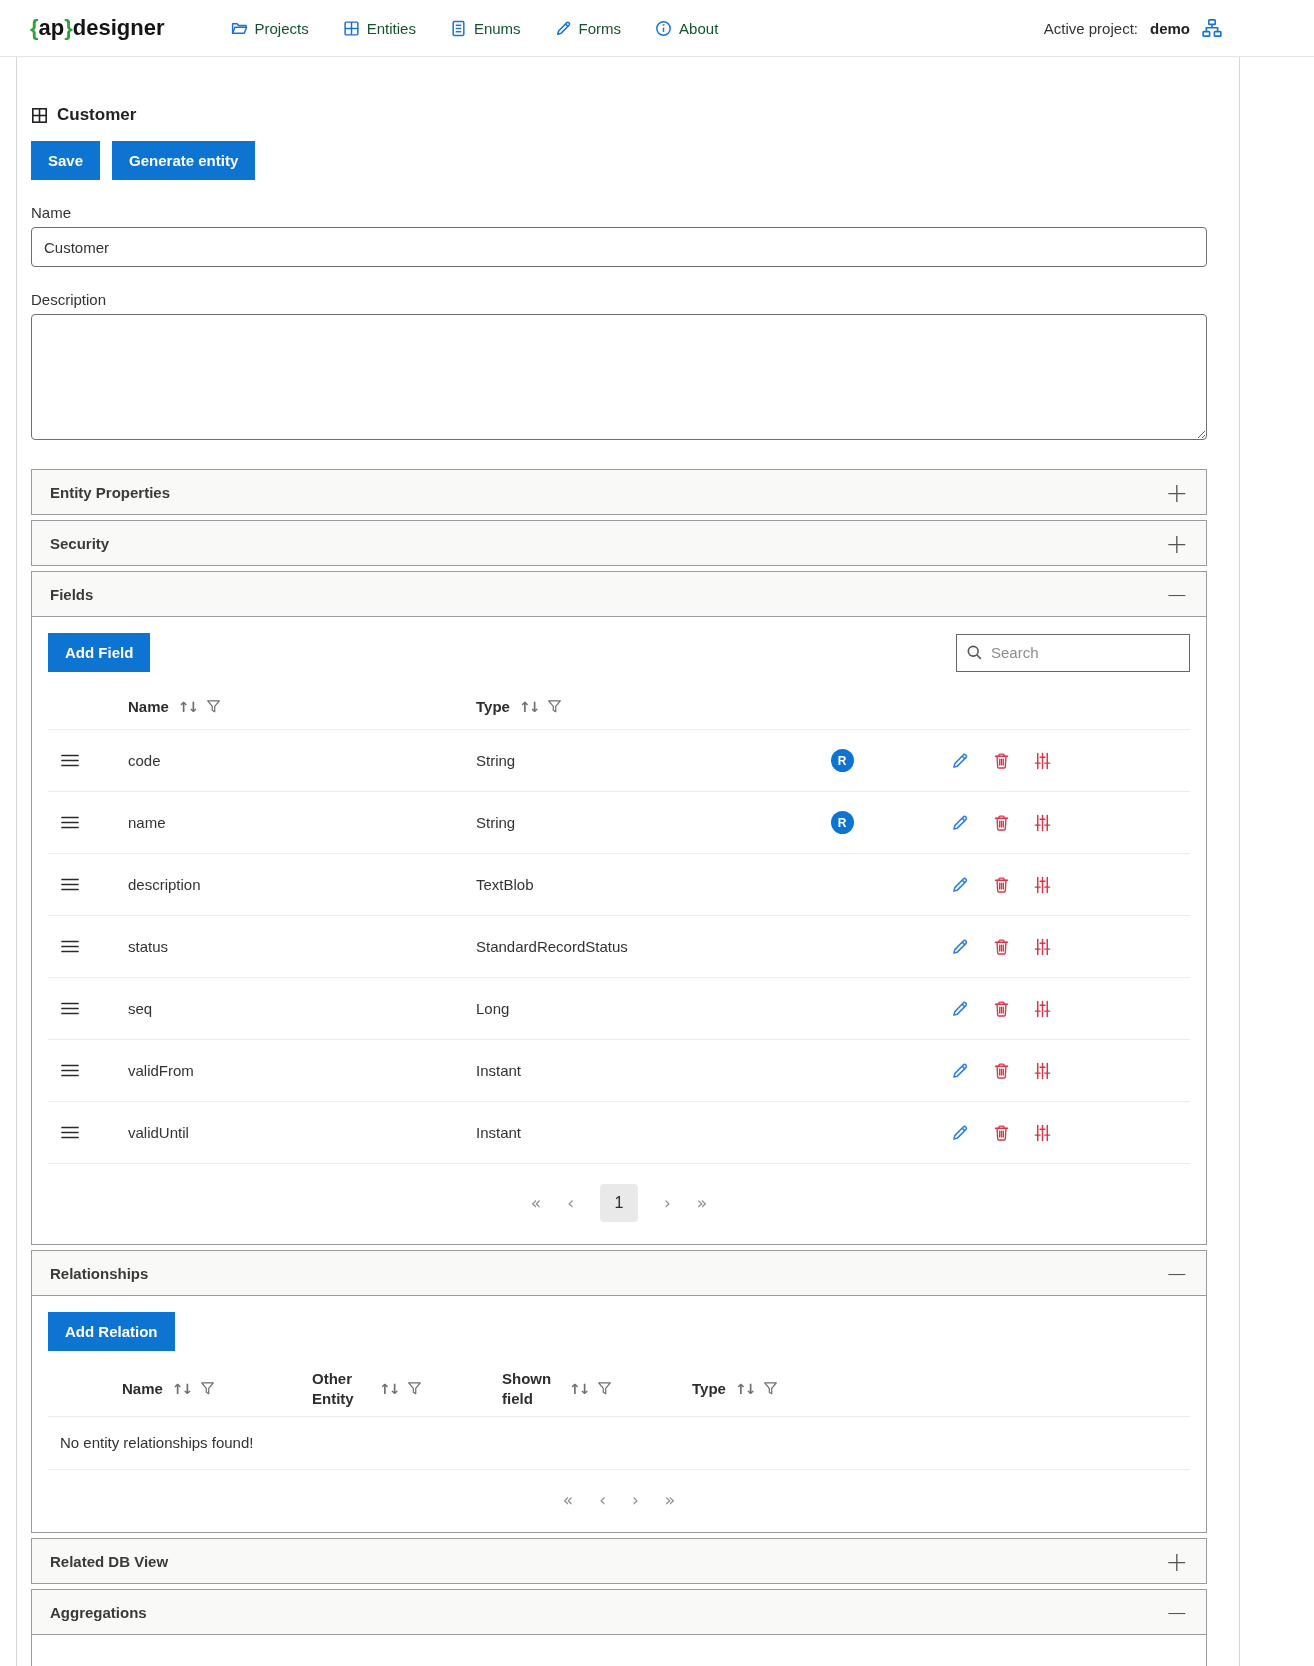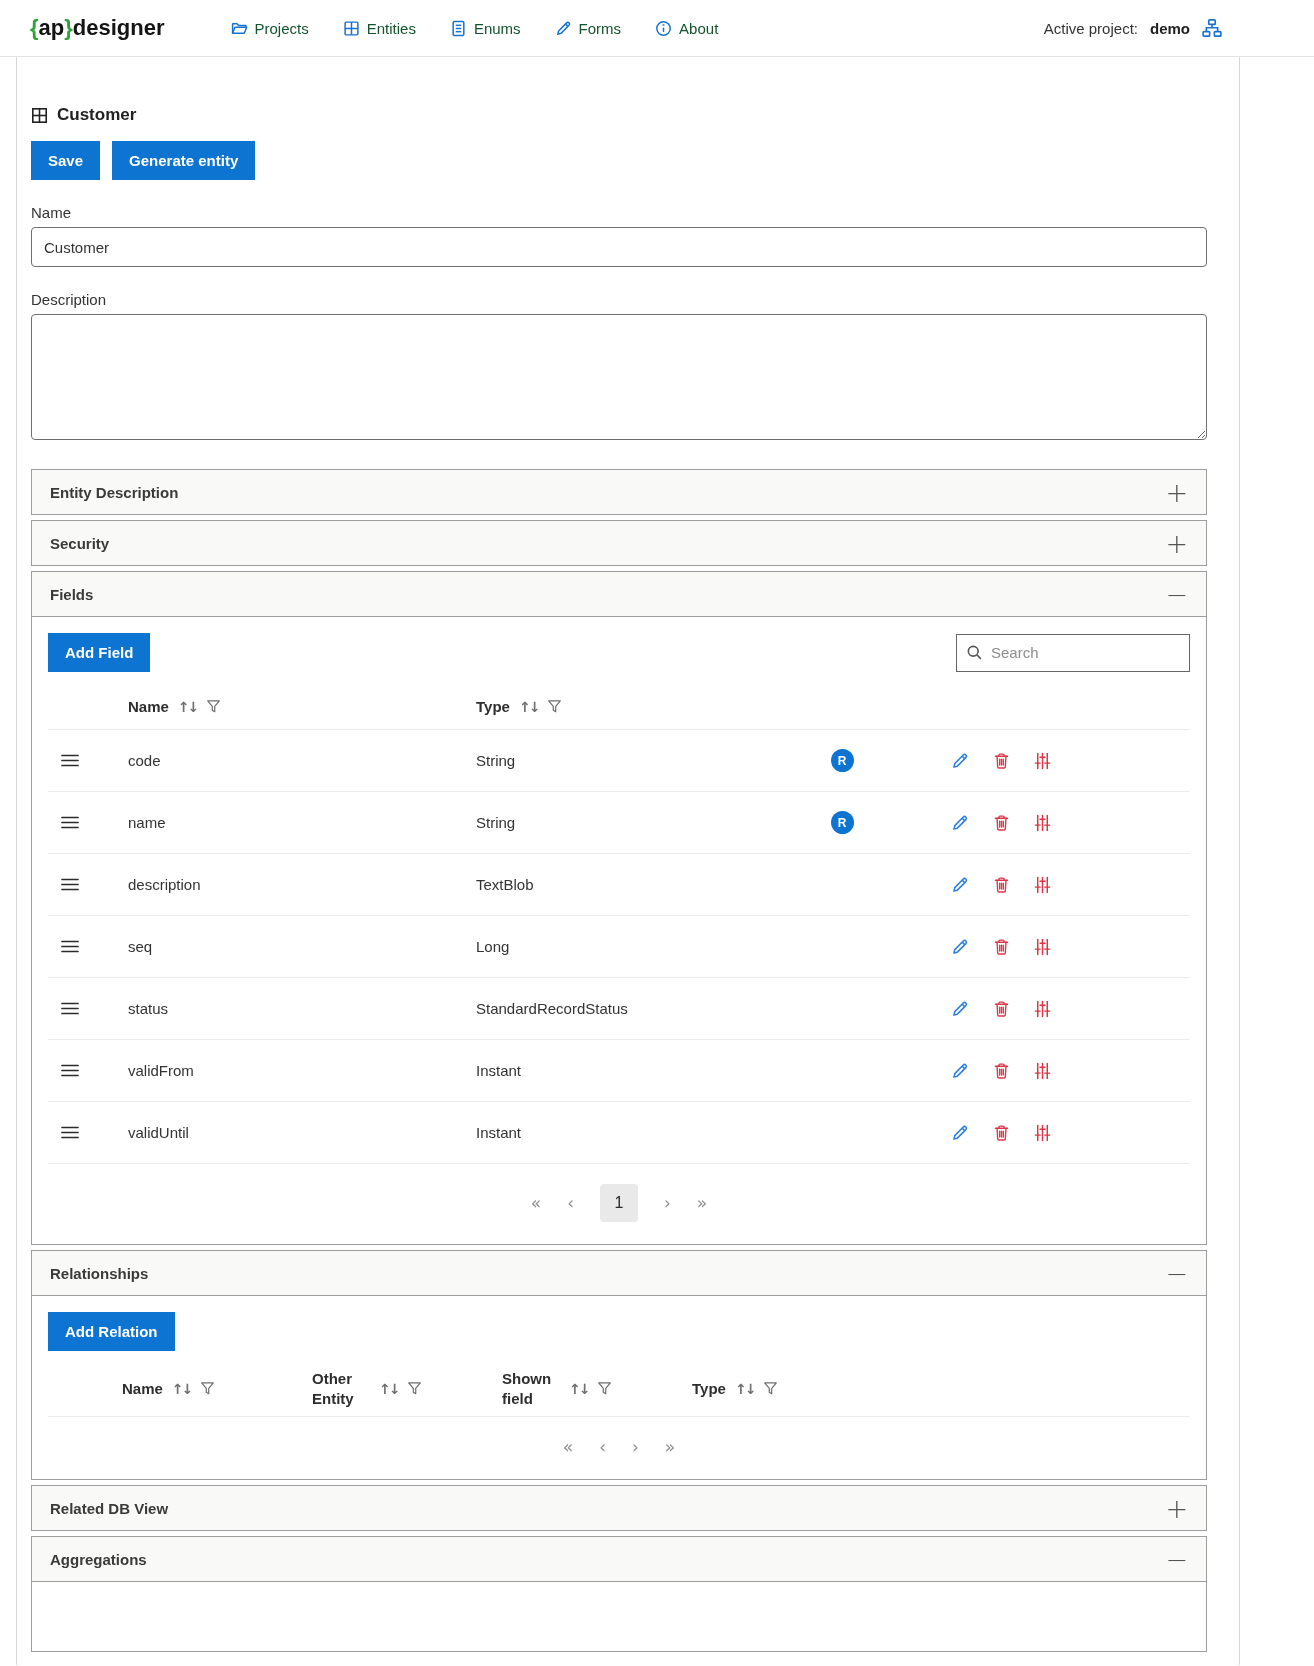--- a/index.html
+++ b/index.html
@@ -180,21 +180,21 @@
   <div class="field-label">Name</div>
   <input class="text-input" type="text" value="Customer" style="">
 
   <div class="field-label">Description</div>
   <textarea class="desc" style=""></textarea>
 
   
   <div class="accordion">
 
     <div class="acc-header">
-      <span>Entity Description</span>
+      <span>Entity Properties</span>
       <span class="acc-toggle">+</span>
     </div>
 
     <div class="acc-header">
       <span>Security</span>
       <span class="acc-toggle">+</span>
     </div>
 
     <div class="acc-header">
       <span>Fields</span>
@@ -378,22 +378,22 @@
   <div class="frow">
     <div class="c-drag">
       <span class="drag-ic">
         <svg width="18" height="15" viewBox="0 0 18 15" stroke="currentColor" stroke-width="1.7" stroke-linecap="round">
                       <line x1="1" y1="2.5" x2="17" y2="2.5"></line>
                       <line x1="1" y1="7.5" x2="17" y2="7.5"></line>
                       <line x1="1" y1="12.5" x2="17" y2="12.5"></line>
                     </svg>
       </span>
     </div>
-    <div class="c-name">seq</div>
-    <div class="c-type">Long</div>
+    <div class="c-name">status</div>
+    <div class="c-type">StandardRecordStatus</div>
     <div class="c-badge">
       <span class="badge-r" style="visibility: hidden;"></span>
     </div>
     <div class="c-actions">
       <button class="icon-btn blue">
         <svg width="18" height="18" viewBox="0 0 16 16" fill="none" stroke="currentColor" stroke-width="1.4" stroke-linejoin="round">
                       <path d="M2.6 13.4l.8-3.1L10.9 2.7a1.55 1.55 0 012.3 2.3L5.6 12.6l-3 .8z"></path>
                       <path d="M9.9 3.7l2.3 2.3"></path>
                     </svg>
       </button>
@@ -423,22 +423,22 @@
   <div class="frow">
     <div class="c-drag">
       <span class="drag-ic">
         <svg width="18" height="15" viewBox="0 0 18 15" stroke="currentColor" stroke-width="1.7" stroke-linecap="round">
                       <line x1="1" y1="2.5" x2="17" y2="2.5"></line>
                       <line x1="1" y1="7.5" x2="17" y2="7.5"></line>
                       <line x1="1" y1="12.5" x2="17" y2="12.5"></line>
                     </svg>
       </span>
     </div>
-    <div class="c-name">status</div>
-    <div class="c-type">StandardRecordStatus</div>
+    <div class="c-name">seq</div>
+    <div class="c-type">Long</div>
     <div class="c-badge">
       <span class="badge-r" style="visibility: hidden;"></span>
     </div>
     <div class="c-actions">
       <button class="icon-btn blue">
         <svg width="18" height="18" viewBox="0 0 16 16" fill="none" stroke="currentColor" stroke-width="1.4" stroke-linejoin="round">
                       <path d="M2.6 13.4l.8-3.1L10.9 2.7a1.55 1.55 0 012.3 2.3L5.6 12.6l-3 .8z"></path>
                       <path d="M9.9 3.7l2.3 2.3"></path>
                     </svg>
       </button>
@@ -607,20 +607,21 @@
             <span class="col-label">Type</span>
             <span class="sort-icon">↑↓</span>
             <span class="funnel">
               <svg width="15" height="15" viewBox="0 0 16 16" fill="none" stroke="currentColor" stroke-width="1.3" stroke-linejoin="round">
                   <path d="M1.8 2h12.4l-4.9 5.8v5.7l-2.6-1.6V7.8z"></path>
                 </svg>
             </span>
           </div>
         </div>
 
+        <div class="rel-empty">No entity relationships found!</div>
 
         <div class="pagination">
           <button class="pg-btn">«</button>
           <button class="pg-btn">‹</button>
           <button class="pg-btn">›</button>
           <button class="pg-btn">»</button>
         </div>
       </div>
     </div>
 

